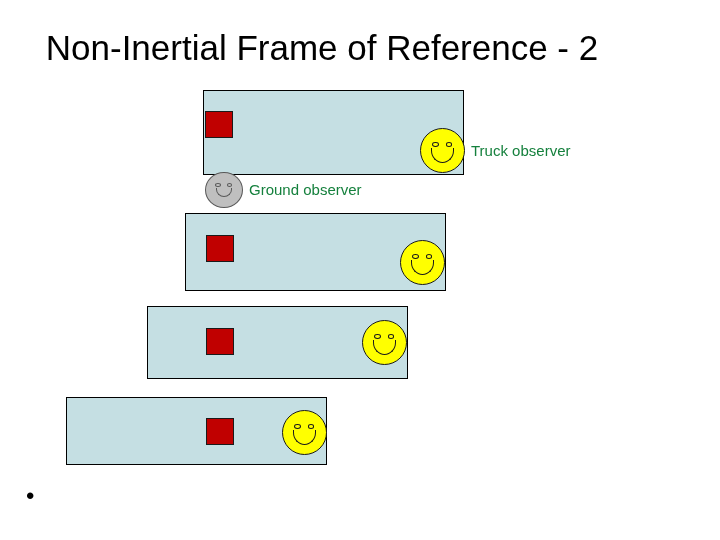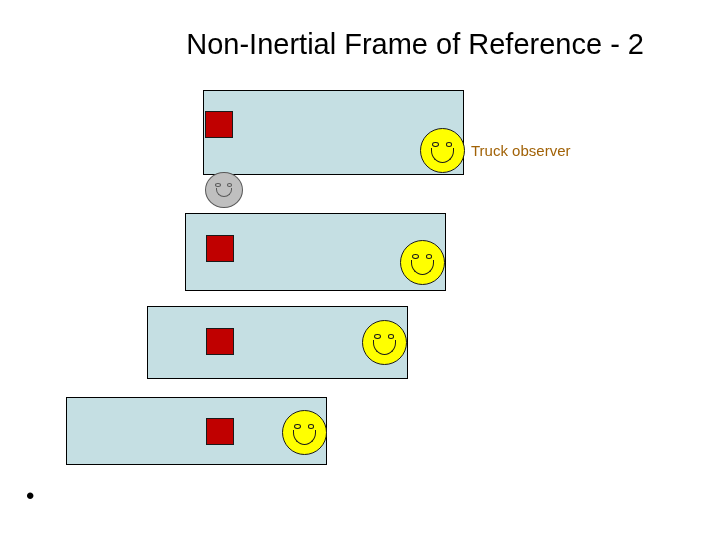--- a/index.html
+++ b/index.html
@@ -19,22 +19,22 @@
     left: 0;
     top: 0;
     width: 720px;
     height: 540px;
   }
   #slide-title {
     position: absolute;
     left: 0;
     top: 28px;
     width: 644px;
-    text-align: right;
-    font-size: 29px;
+    text-align: center;
+    font-size: 35px;
     font-weight: normal;
     color: #000000;
     letter-spacing: 0px;
     white-space: nowrap;
     font-family: "Liberation Sans", sans-serif;
   }
 
   
   .truck-body {
     position: absolute;
@@ -100,21 +100,21 @@
     border-top: none;
     width: 44%;
     left: 28%;
     height: 26%;
   }
 
   
   .legend-label {
     position: absolute;
     font-size: 15px;
-    color: #a16207;
+    color: #15803d;
     white-space: nowrap;
     font-family: "Liberation Sans", sans-serif;
   }
 
   
   #bullet-line {
     position: absolute;
     left: 26px;
     top: 484px;
     width: 660px;
@@ -146,20 +146,21 @@
     <span class="mouth"></span>
   </div>
 
   <div class="legend-label" style="left:471px; top:142px;">Truck observer</div>
 
   <div class="face gray" style="left:205px; top:172px; width:38px; height:36px;">
     <span class="eye left"></span>
     <span class="eye right"></span>
     <span class="mouth"></span>
   </div>
+  <div class="legend-label" style="left:249px; top:181px;">Ground observer</div>
 
   <div class="truck-body" style="left:185px; top:213px; width:261px; height:78px;"></div>
   <div class="crate" style="left:206px; top:235px; width:28px; height:27px;"></div>
   <div class="face yellow" style="left:400px; top:240px; width:45px; height:45px;">
     <span class="eye left"></span>
     <span class="eye right"></span>
     <span class="mouth"></span>
   </div>
 
   <div class="truck-body" style="left:147px; top:306px; width:261px; height:73px;"></div>

